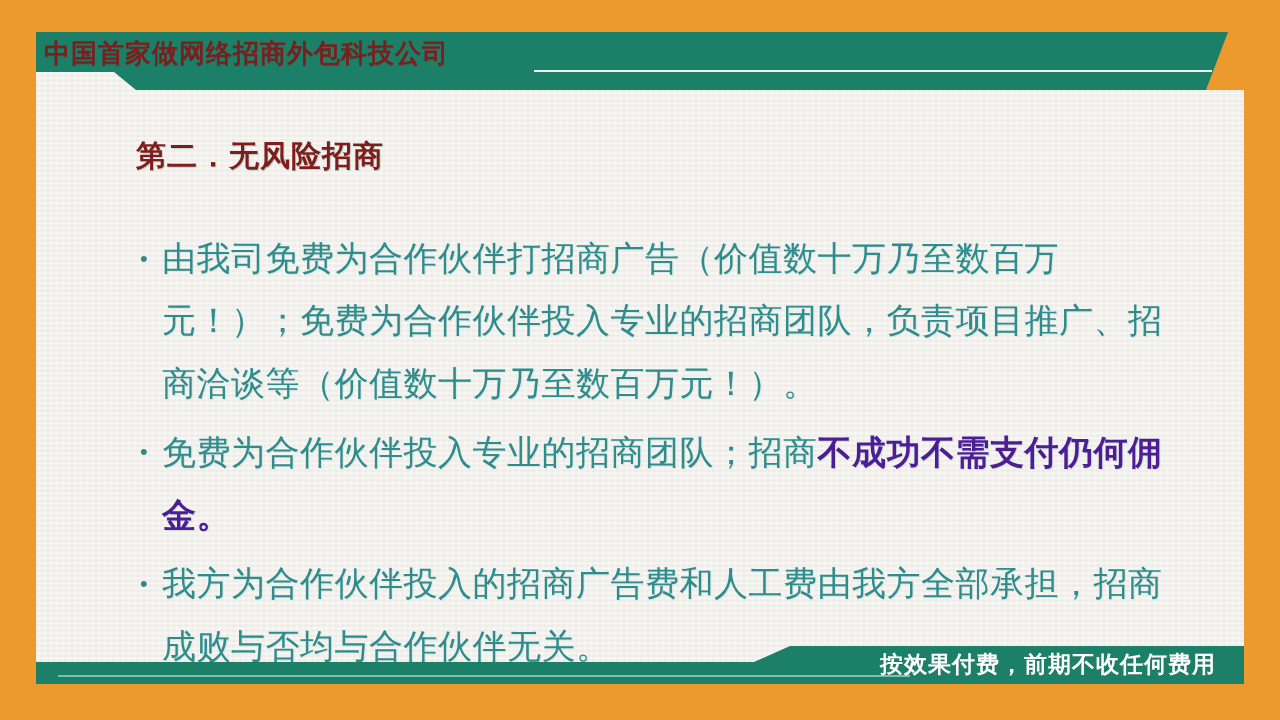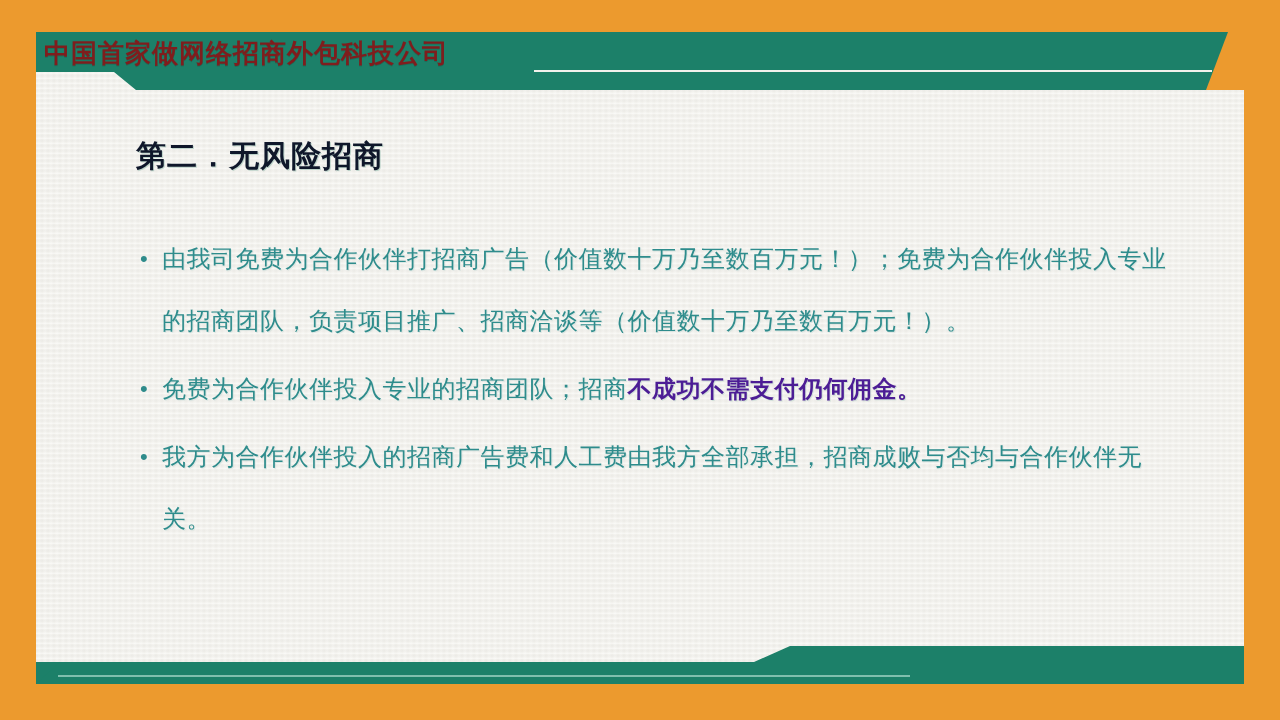--- a/index.html
+++ b/index.html
@@ -41,41 +41,41 @@
   }
   .header-title{
     position:absolute;left:8px;top:4px;
     font-size:26px;font-weight:bold;color:#7f1d1d;
     letter-spacing:1px;line-height:34px;
     text-shadow:0 1px 0 rgba(0,0,0,0.12);
   }
   
   .section-title{
     position:absolute;left:136px;top:136px;
-    font-size:30px;font-weight:bold;color:#0f172a;
+    font-size:30px;font-weight:bold;color:#7f1d1d;
     letter-spacing:1px;
     text-shadow:1px 1px 0 rgba(150,190,175,0.55);
     text-align:right;
   }
   .bullets{
     position:absolute;left:140px;top:228px;width:1040px;
   }
   .bullet{
     display:flex;align-items:flex-start;
     margin-bottom:6px;
   }
   .bullet-dot{
     flex:0 0 auto;width:22px;
     color:#2E8B8B;font-size:22px;line-height:62px;
     text-align:left;
   }
   .bullet-text{
     flex:1 1 auto;
     font-family:"Liberation Serif", serif;
-    font-size:24px;line-height:62px;color:#2E8C8C;
+    font-size:34px;line-height:62px;color:#2E8C8C;
     letter-spacing:0.5px;
     text-shadow:1px 1px 0 rgba(200,220,215,0.5);
   }
   .bullet-text b{
     font-family:"Liberation Sans", sans-serif;
     font-weight:bold;color:#4c1d95;
     text-shadow:1px 1px 0 rgba(190,215,205,0.6);
   }
   
   .footer-wrap{
@@ -132,15 +132,16 @@
       <span class="bullet-dot">•</span>
       <span class="bullet-text"><span>我方为合作伙伴投入的招商广告费和人工费由我方全部承担，招商成败与否均与合作伙伴无关。</span><b></b><span></span></span>
     </div>
 
   </div>
 
   <div class="footer-wrap">
     <div class="footer-upper"></div>
     <div class="footer-bar"></div>
     <div class="footer-hairline"></div>
+    <div class="footer-text">按效果付费，前期不收任何费用</div>
   </div>
 
 </div>
 
 </body></html>

